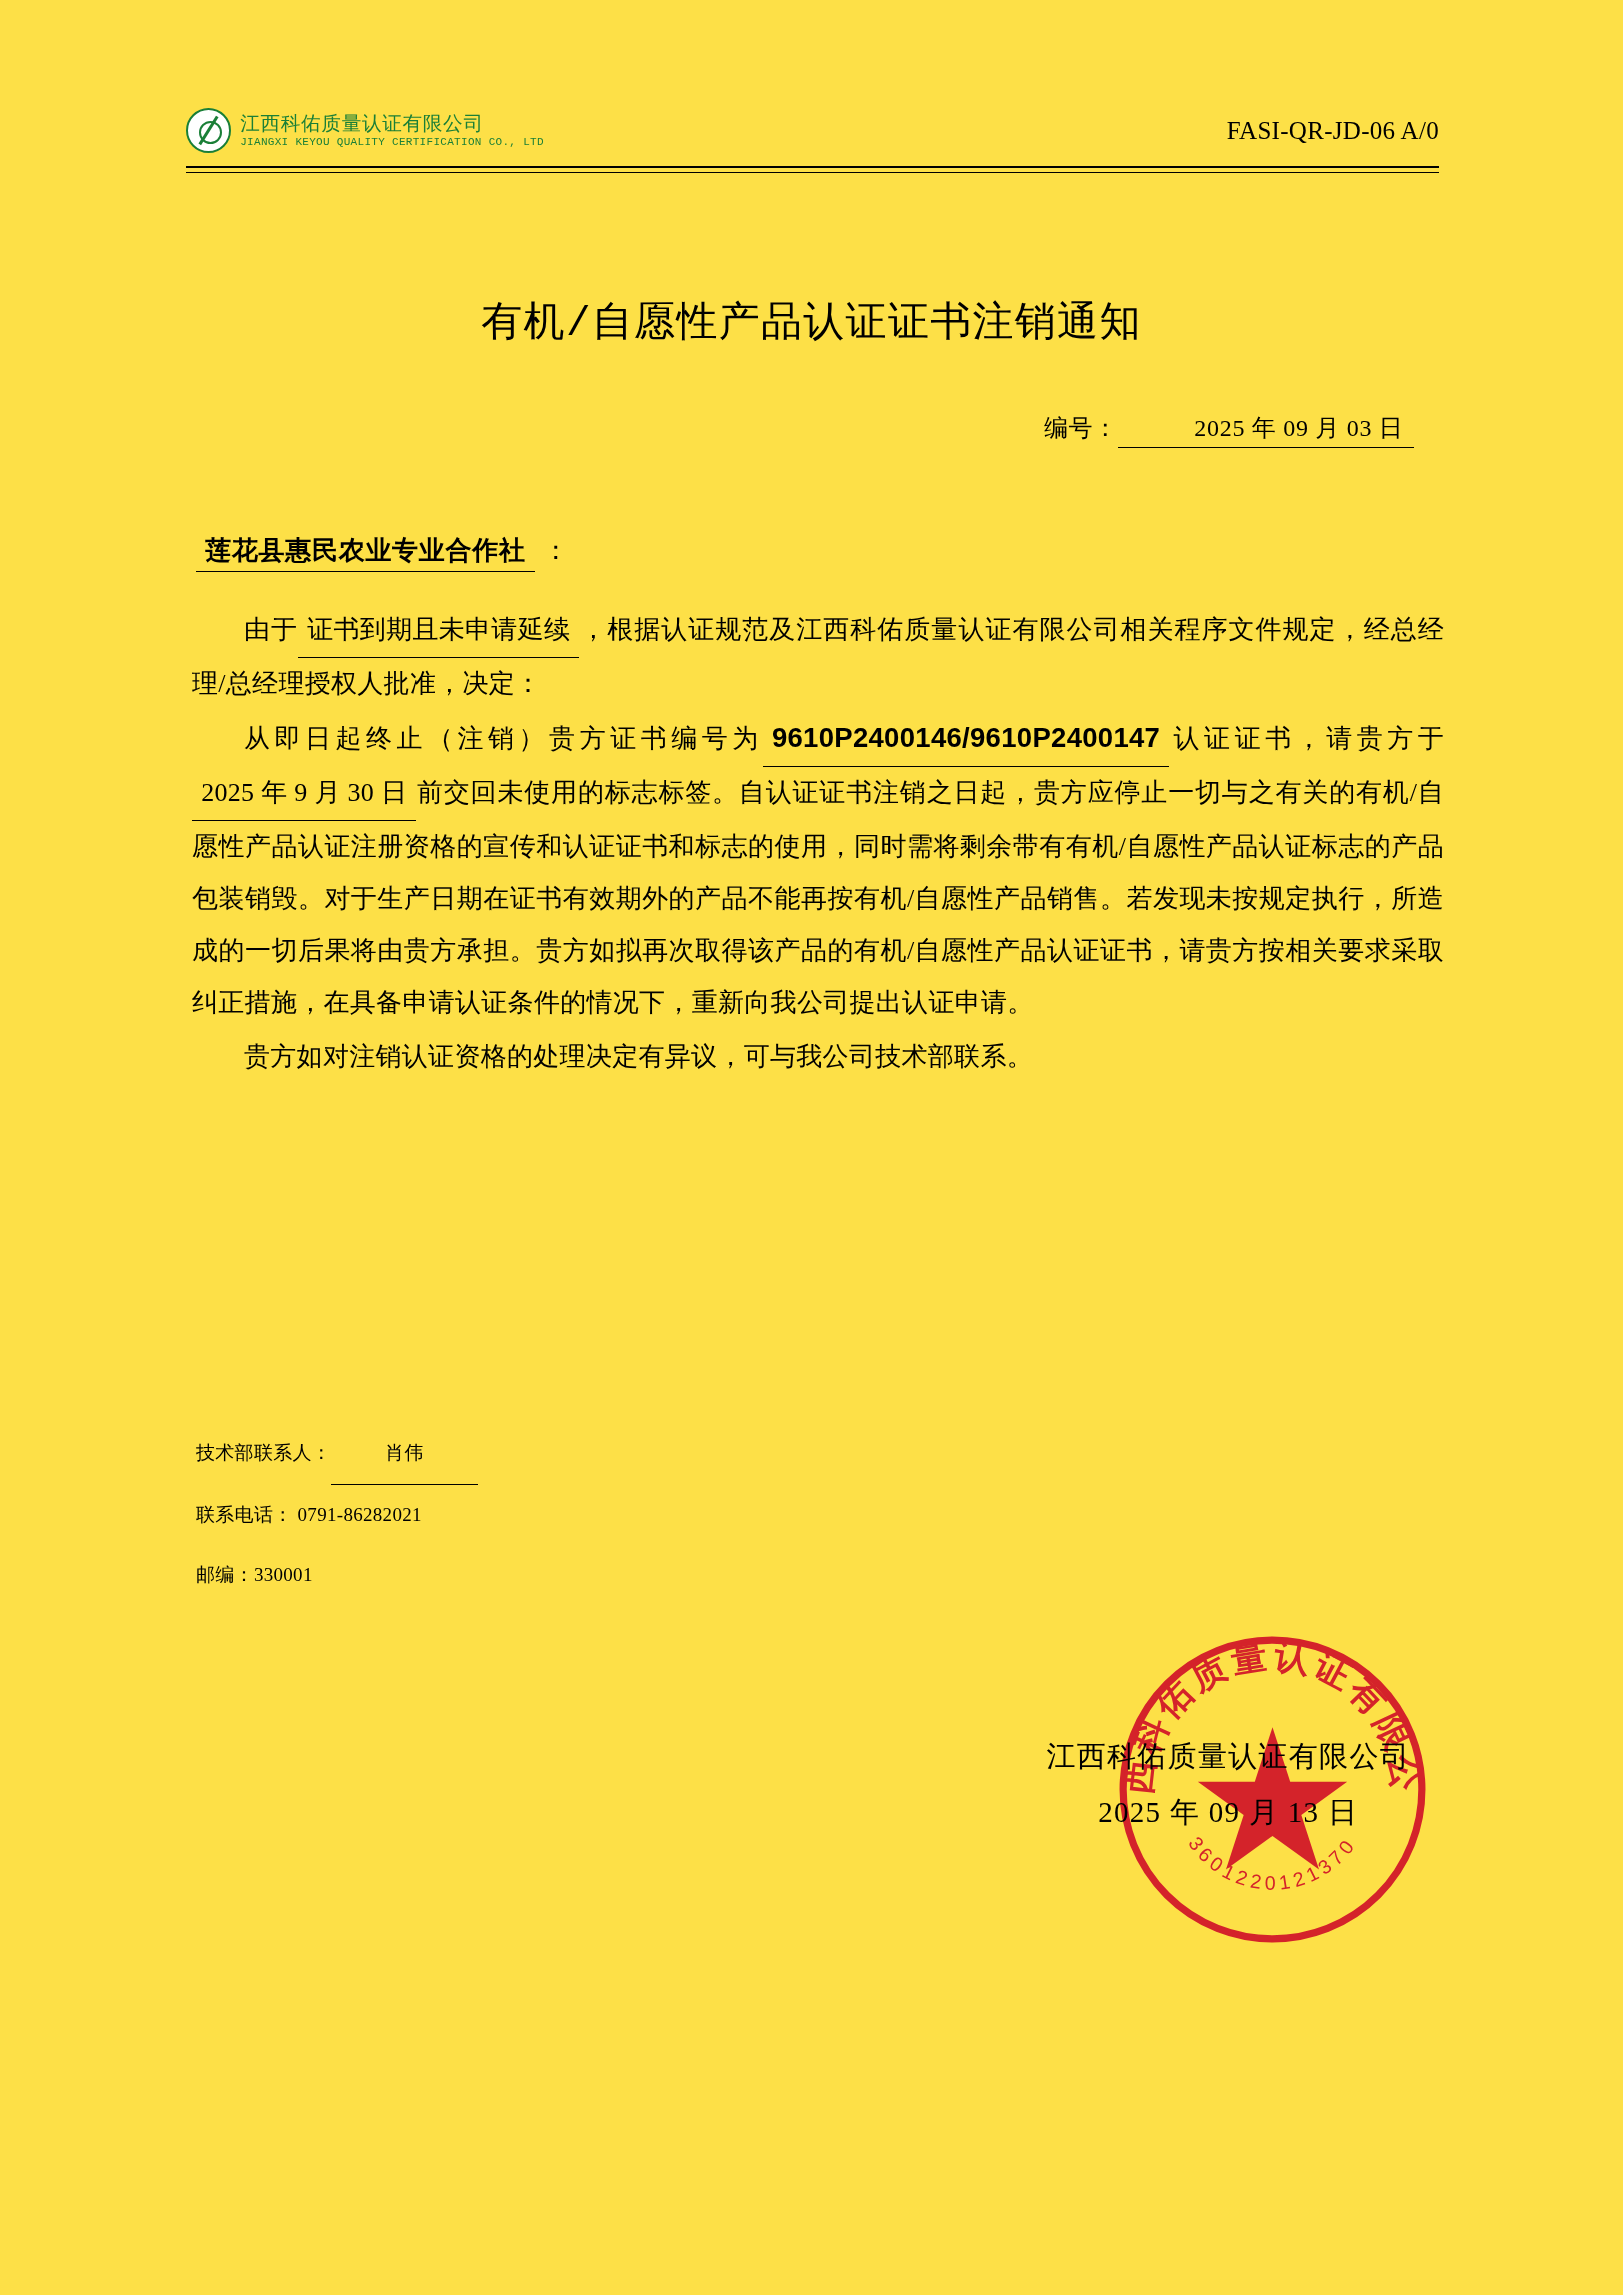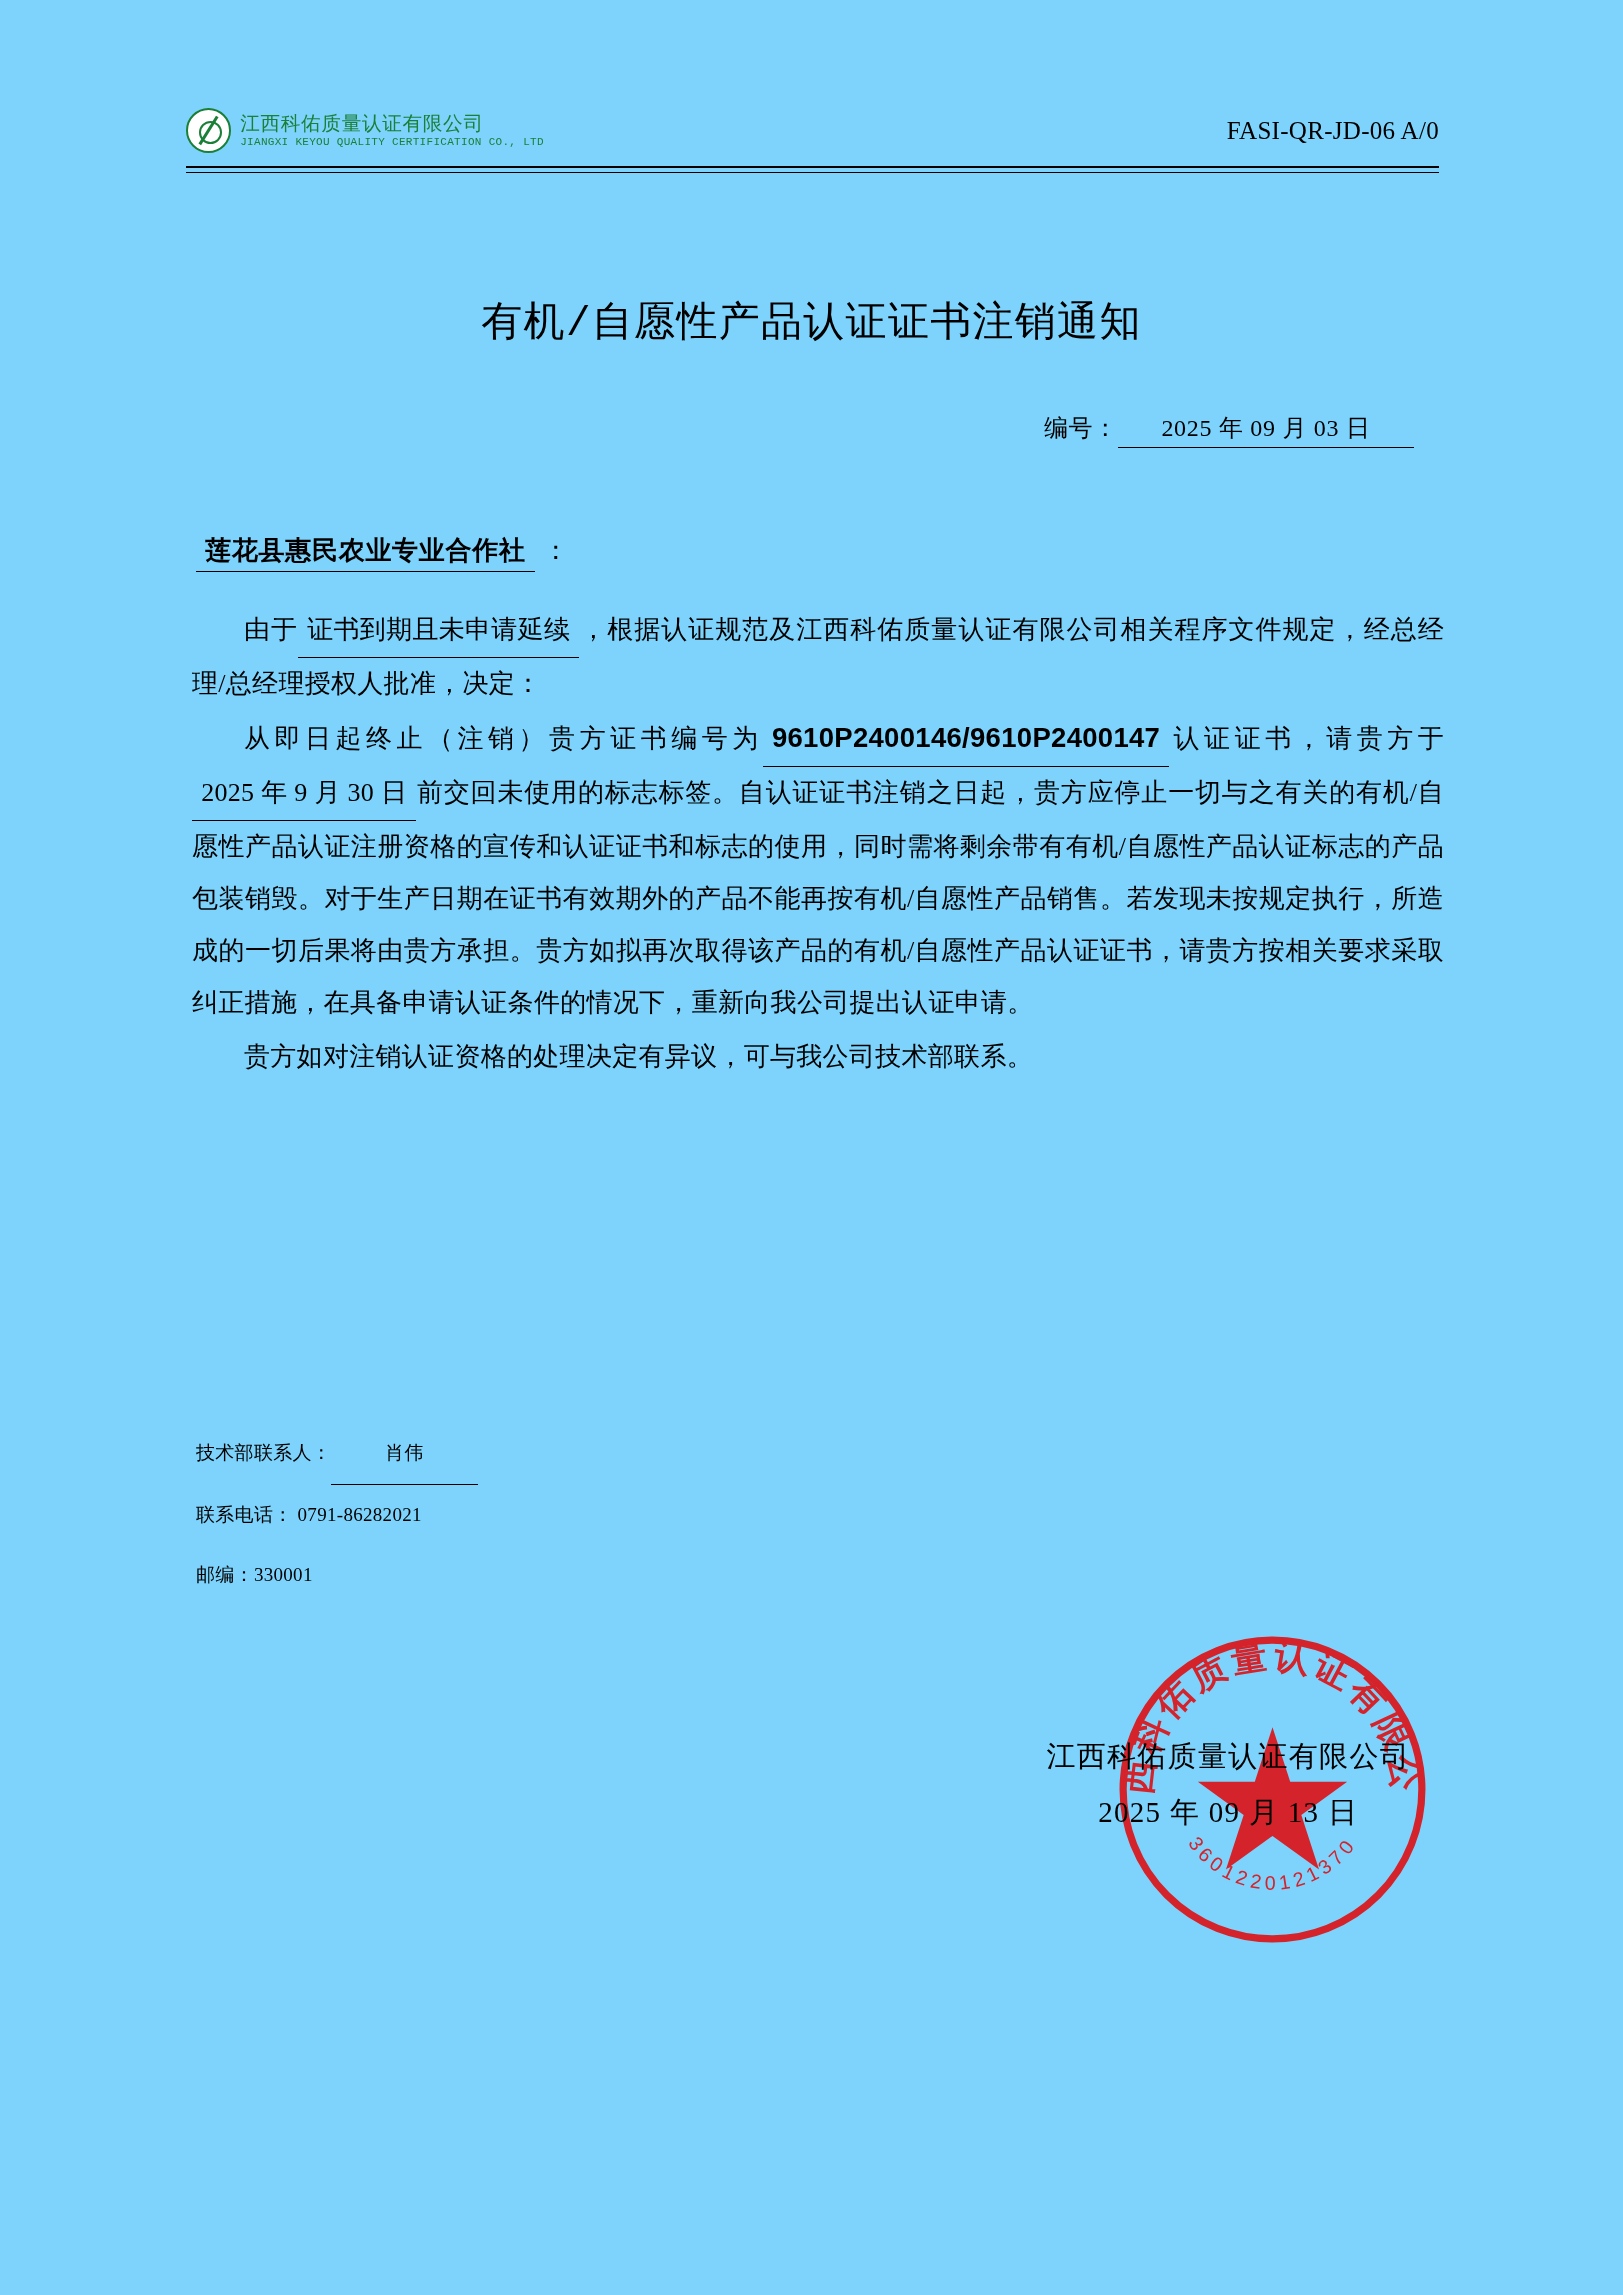--- a/index.html
+++ b/index.html
@@ -14,21 +14,21 @@
     font-family: "Liberation Serif", "DejaVu Serif", serif;
     color: #000000;
     overflow: hidden;
   }
 
   .page {
     position: absolute;
     left: 0; top: 0;
     width: 1623px;
     height: 2295px;
-    background: #7dd3fc;
+    background: #fde047;
   }
 
   
   .header {
     position: absolute;
     left: 186px;
     top: 98px;
     width: 1253px;
     height: 72px;
   }
@@ -132,21 +132,21 @@
     top: 412px;
     font-size: 24px;
     letter-spacing: 0.7px;
     white-space: nowrap;
   }
   .serial-value {
     display: inline-block;
     border-bottom: 1.3px solid #000;
     padding: 0 10.5px 2.6px 10.5px;
     min-width: 275px;
-    text-align: center;
+    text-align: right;
   }
 
   
   .addressee {
     position: absolute;
     left: 196px;
     top: 533px;
     font-size: 26px;
     font-weight: bold;
     font-family: "Liberation Sans", sans-serif;

